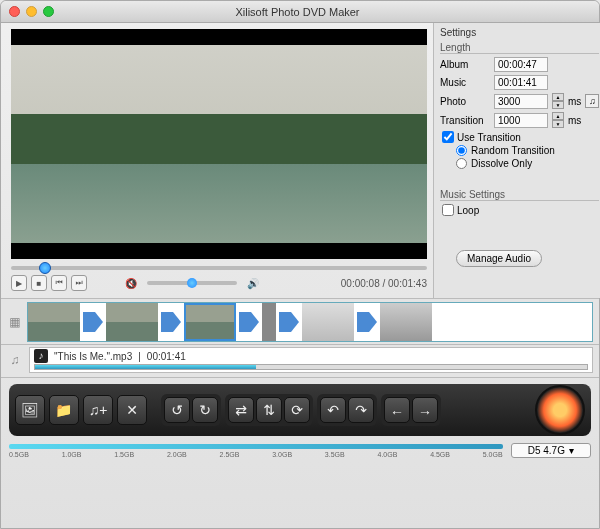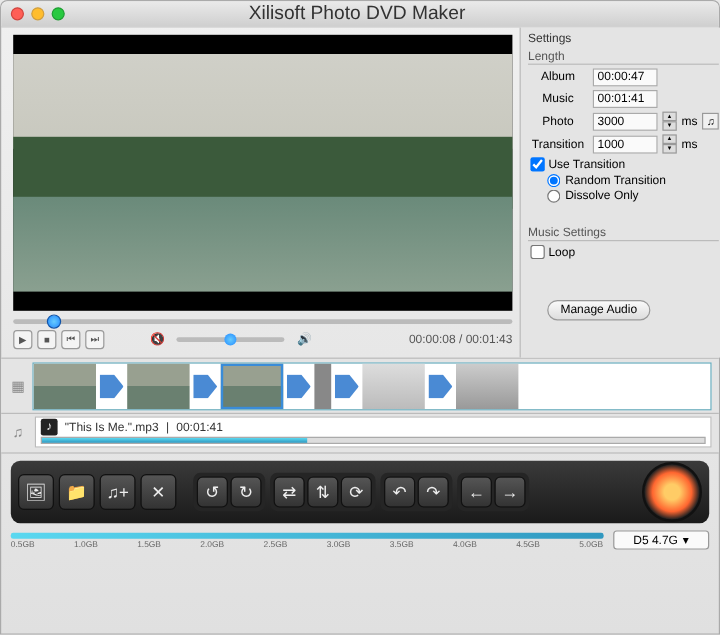--- a/index.html
+++ b/index.html
@@ -1,18 +1,18 @@
 <!DOCTYPE html>
 <html><head>
 <meta charset="utf-8">
 <style>
 * { box-sizing: border-box; margin: 0; padding: 0; font-family: "Lucida Grande", Arial, sans-serif; }
 body { background: #e8e8e8; width: 600px; height: 529px; overflow: hidden; }
 .window { width: 600px; height: 529px; background: linear-gradient(#f0f0f0,#e0e0e0); border: 1px solid #aaa; border-radius: 6px 6px 0 0; }
-.titlebar { height: 22px; background: linear-gradient(#eaeaea,#cfcfcf); border-bottom: 1px solid #aaa; display: flex; align-items: center; padding: 0 8px; font-size: 16px; color: #333; border-radius: 6px 6px 0 0; }
+.titlebar { height: 22px; background: linear-gradient(#eaeaea,#cfcfcf); border-bottom: 1px solid #aaa; display: flex; align-items: center; padding: 0 8px; font-size: 11px; color: #333; border-radius: 6px 6px 0 0; }
 .traffic { display: flex; gap: 6px; }
 .traffic span { width: 11px; height: 11px; border-radius: 50%; display: inline-block; }
 .tl-close { background: #ff5f57; border: 1px solid #d0443e; }
 .tl-min { background: #ffbd2e; border: 1px solid #d09e3e; }
 .tl-max { background: #28c940; border: 1px solid #1f9e33; }
 .title { flex: 1; text-align: center; font-weight: 500; }
 .main { display: flex; height: 275px; }
 .preview-area { width: 432px; padding: 6px 6px 0 10px; }
 .video { width: 416px; height: 230px; background: #000; position: relative; }
 .scene { position: absolute; top: 16px; left: 0; right: 0; bottom: 16px; }
@@ -25,21 +25,21 @@
 .controls-row { display: flex; align-items: center; gap: 4px; margin-top: 2px; font-size: 10px; color: #555; }
 .ctrl-btn { width: 16px; height: 16px; background: #f4f4f4; border: 1px solid #999; border-radius: 3px; display: flex; align-items: center; justify-content: center; font-size: 8px; cursor: pointer; }
 .vol-slider { width: 90px; height: 4px; background: #bbb; border-radius: 2px; position: relative; margin: 0 6px; }
 .vol-thumb { width: 10px; height: 10px; background: radial-gradient(#6cf,#28f); border-radius: 50%; position: absolute; top: -3px; left: 40px; }
 .time { margin-left: auto; font-size: 10px; }
 
 .sidebar { flex: 1; background: #e4e4e4; border-left: 1px solid #bbb; padding: 4px 6px; font-size: 10px; }
 .sect-title { font-size: 10px; color: #333; margin-bottom: 4px; }
 .sect-sub { font-size: 10px; color: #555; border-bottom: 1px solid #bbb; margin-bottom: 3px; }
 .field-row { display: flex; align-items: center; gap: 4px; margin-bottom: 3px; }
-.field-label { width: 50px; text-align: center; }
+.field-label { width: 50px; text-align: left; }
 .field-val { background: #fafafa; border: 1px solid #aaa; padding: 1px 3px; font-size: 10px; width: 54px; text-align: left; }
 .stepper { width: 12px; height: 16px; display: flex; flex-direction: column; }
 .step { flex:1; background:#ddd; border:1px solid #999; font-size:5px; text-align:center; line-height:6px; }
 .chk { display: flex; align-items: center; gap: 3px; margin: 2px 0 2px 2px; }
 .chk input { width: 12px; height: 12px; }
 .radio-row { display: flex; align-items: center; gap: 4px; margin-left: 16px; margin-bottom: 2px; }
 .radio-row input { width: 11px; height: 11px; }
 .manage-btn { background: linear-gradient(#fafafa,#ddd); border: 1px solid #999; border-radius: 10px; padding: 2px 10px; font-size: 10px; cursor: pointer; margin-left: 16px; margin-top: 32px; }
 .note-icon { width:14px; height:14px; border:1px solid #999; background:#f0f0f0; font-size:9px; text-align:center; line-height:12px; }
 

